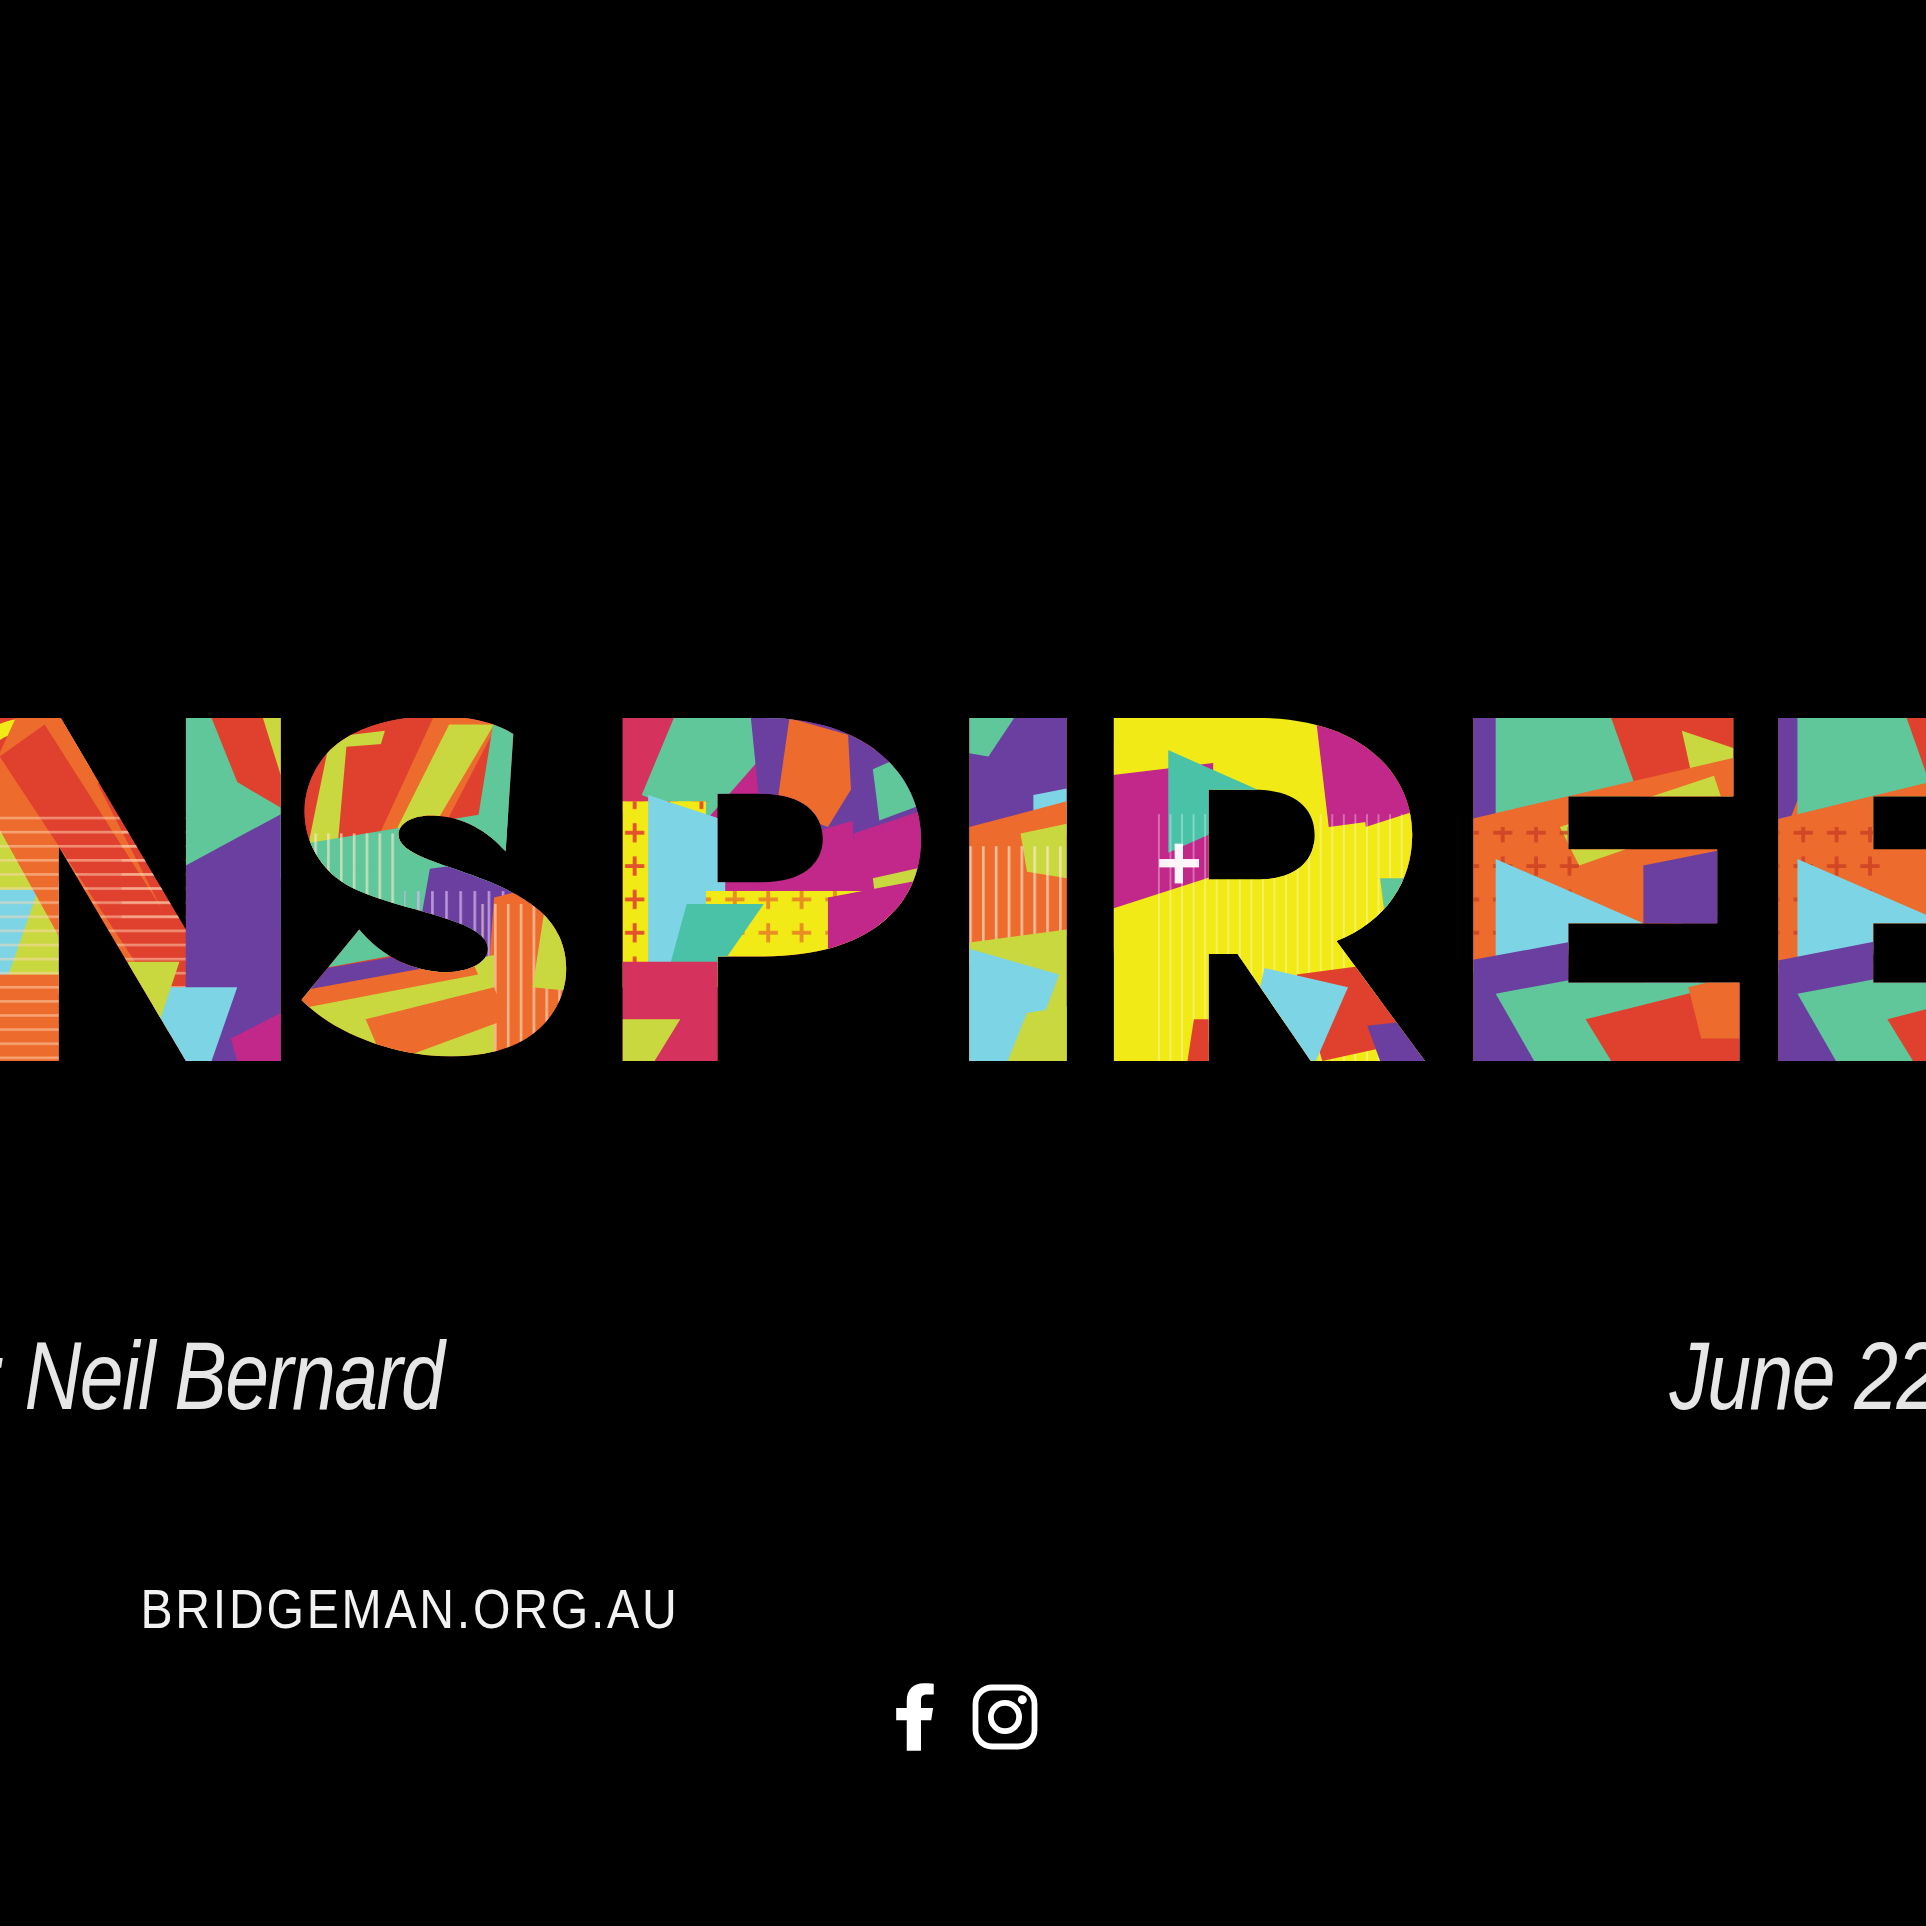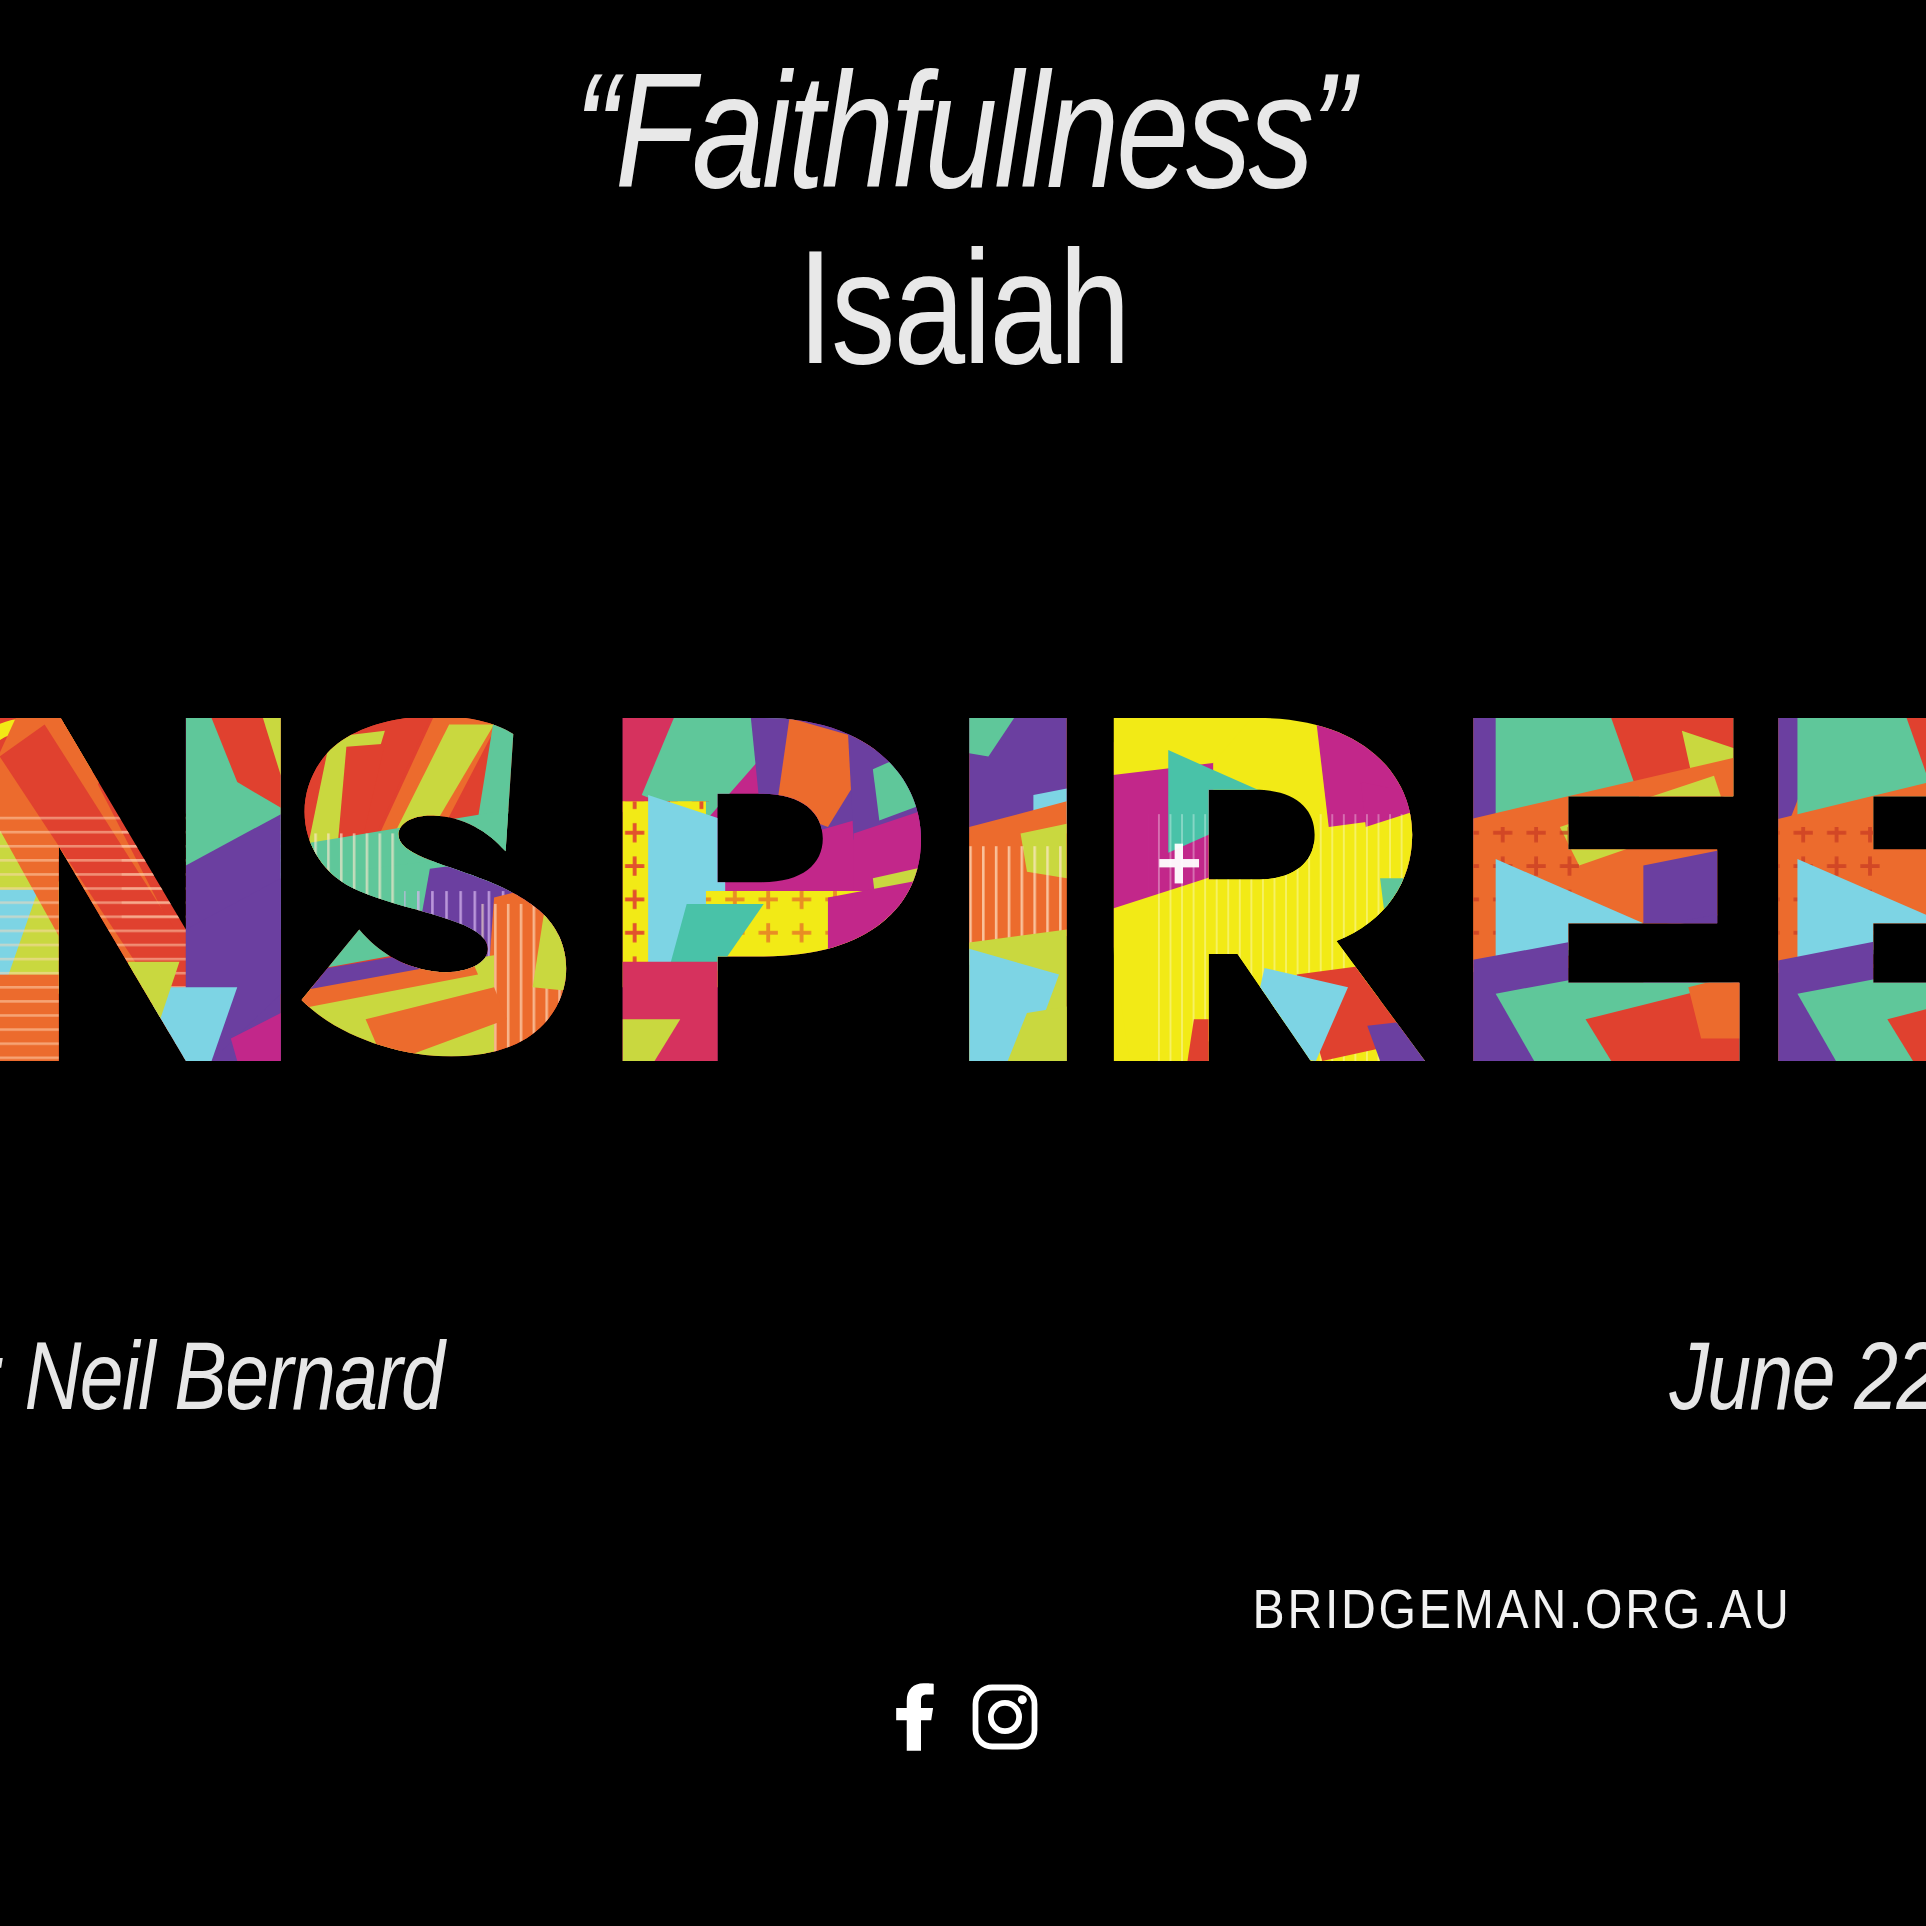--- a/index.html
+++ b/index.html
@@ -86,21 +86,21 @@
     transform:scaleX(0.82);
     transform-origin:right center;
     white-space:nowrap;
   }
 
   
   .footer{
     position:absolute;
     left:6px;right:0;
     top:1576px;
-    text-align:right;
+    text-align:left;
   }
   .site-url{
     display:block;
     color:#f2f2f2;
     font-size:56px;
     font-weight:400;
     letter-spacing:3.2px;
     transform:scaleX(0.86);
     transform-origin:center center;
     white-space:nowrap;
@@ -112,24 +112,20 @@
     gap:36px;
     margin-top:42px;
   }
   .social-icon{line-height:0;display:inline-block;}
 </style>
 </head>
 <body>
 
 <div id="slide">
 
-  <div class="title-block">
-    <span class="title-line1">“Faithfullness”</span>
-    <span class="title-line2">Isaiah</span>
-  </div>
 
   <div id="wordmark-wrap">
     <svg id="wordmark" viewBox="0 0 3400 535" preserveAspectRatio="none">
       <defs>
 
         <pattern id="hHatch" width="10" height="22" patternUnits="userSpaceOnUse">
           <rect width="10" height="22" fill="none"></rect>
           <rect x="0" y="0" width="10" height="4" fill="#ffd9b8" opacity="0.85"></rect>
         </pattern>
 

